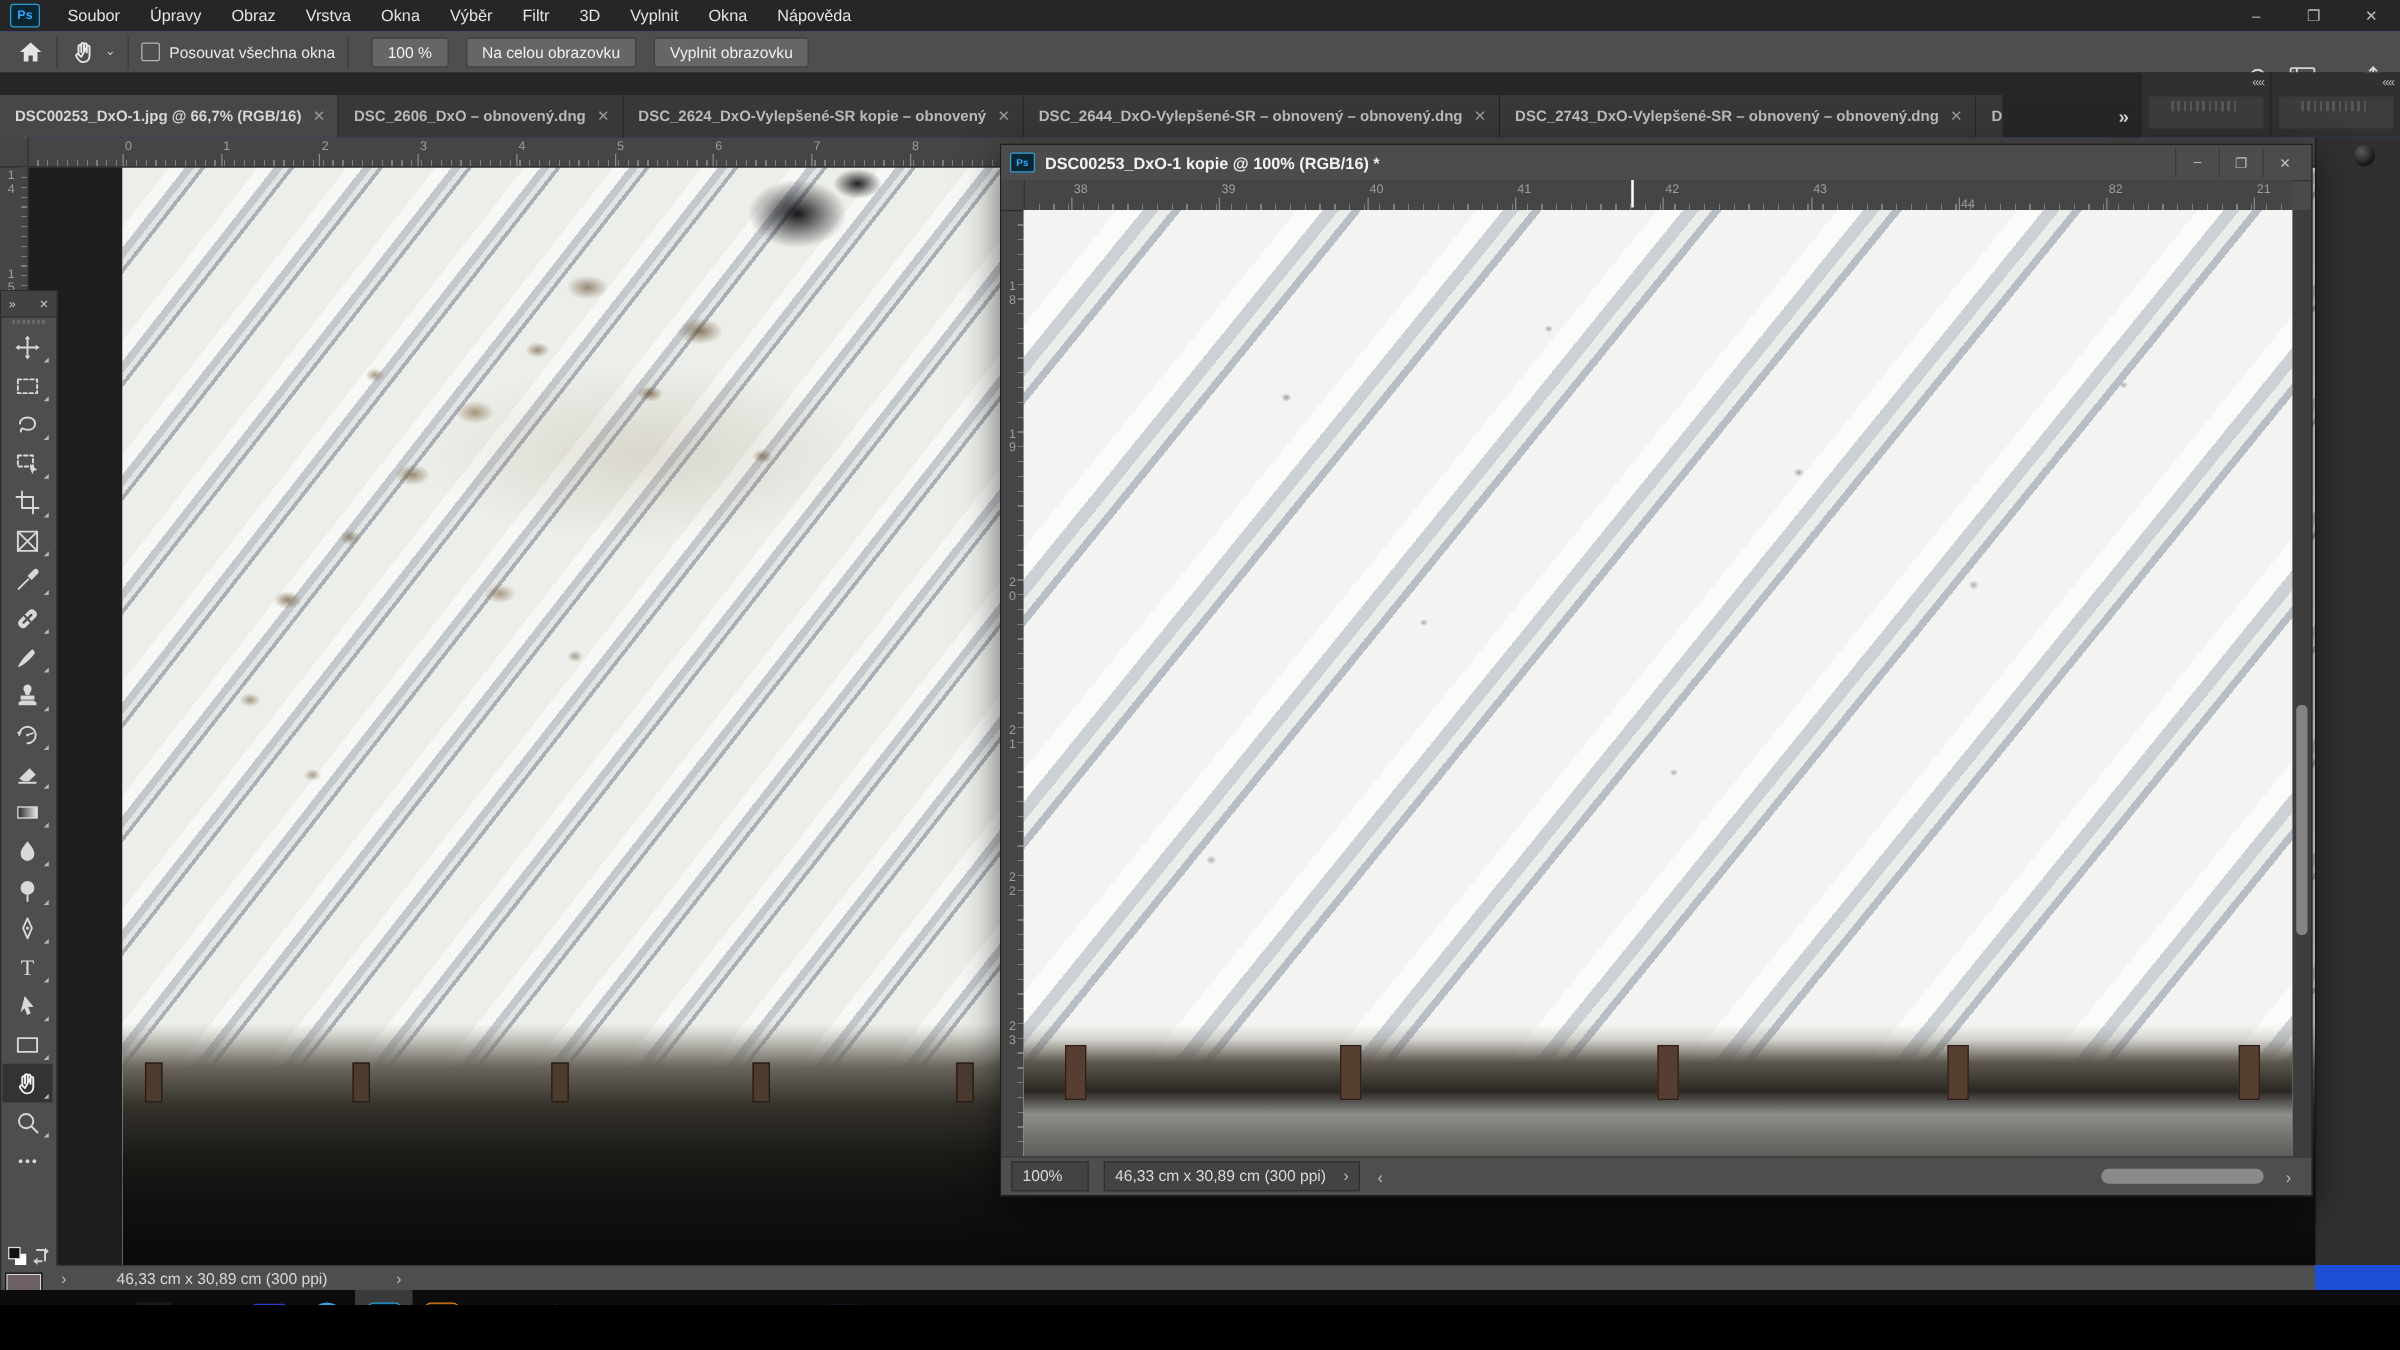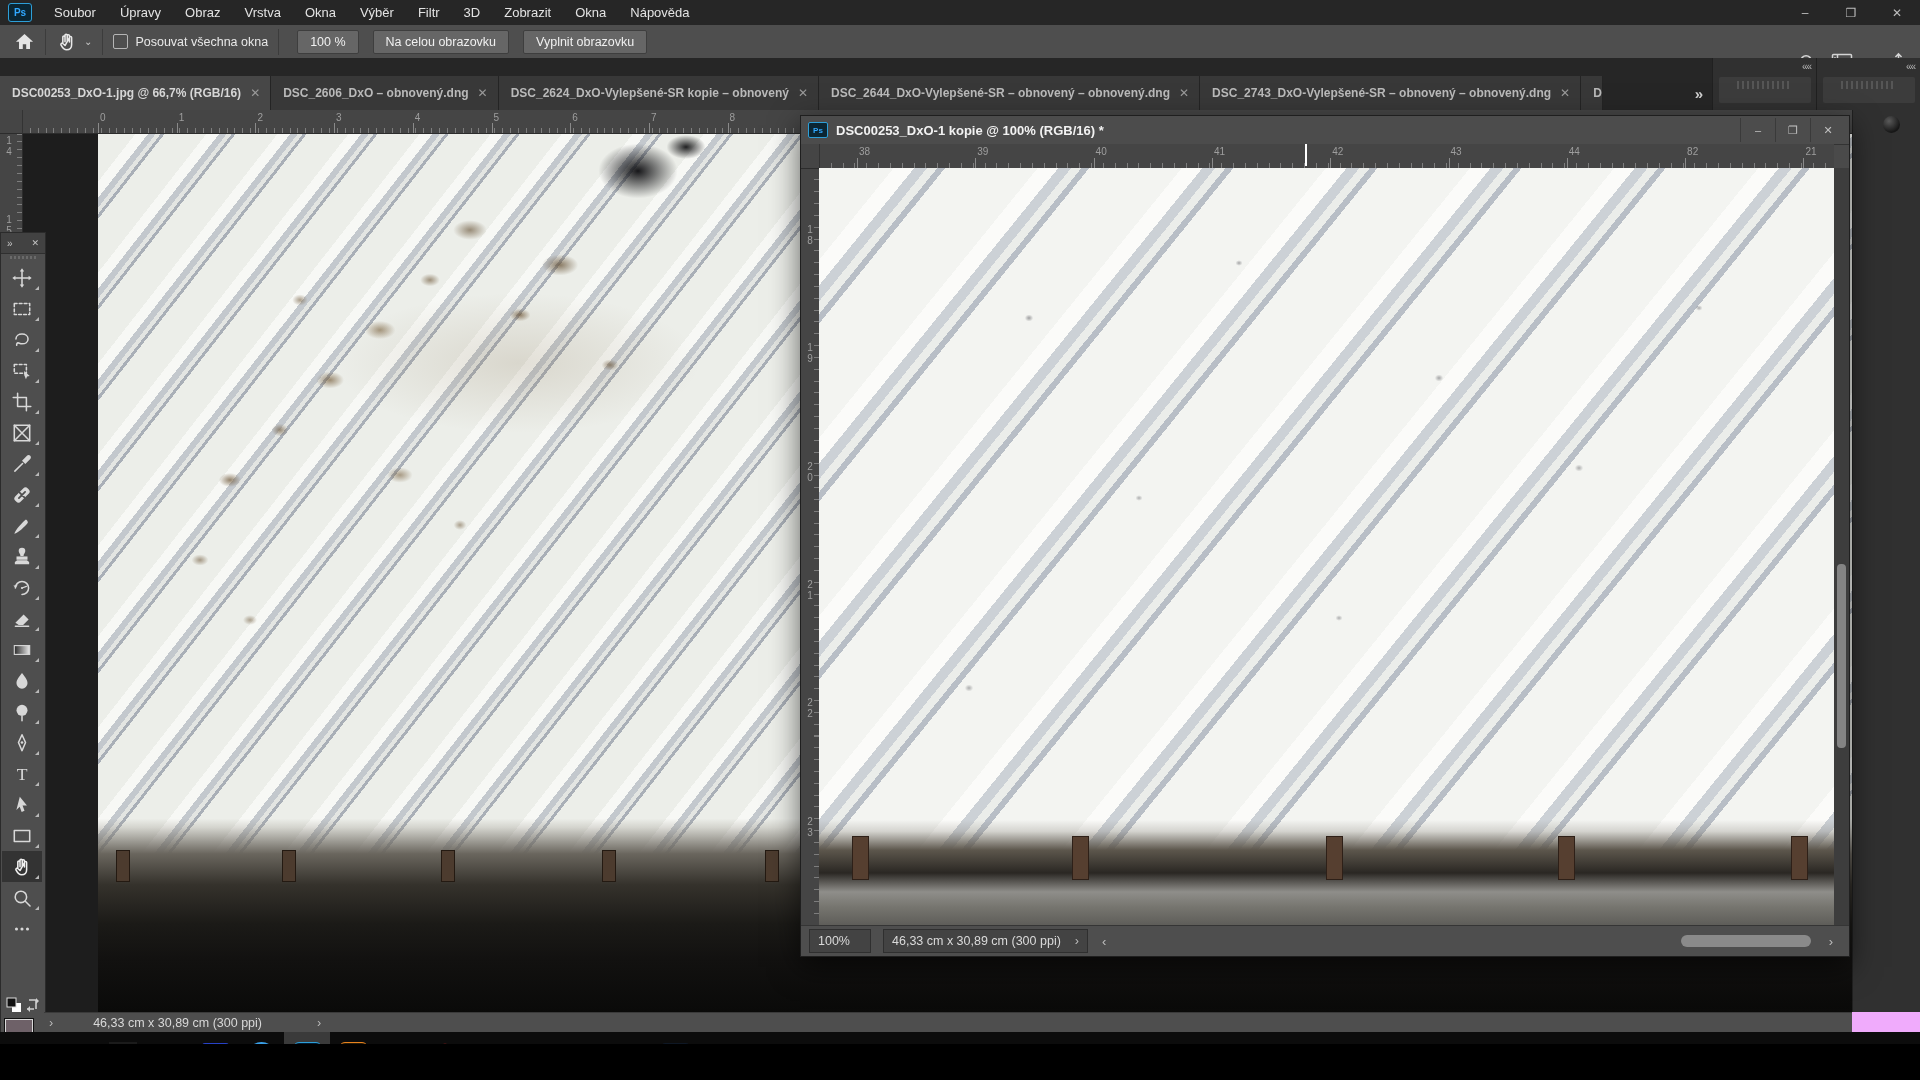--- a/index.html
+++ b/index.html
@@ -1,18 +1,18 @@
 <!DOCTYPE html>
 <html><head>
 <meta charset="utf-8">
 <style>
   html,body{margin:0;padding:0;background:#000;}
   #root{position:relative;width:1920px;height:1044px;overflow:hidden;
         font-family:"Liberation Sans","DejaVu Sans",sans-serif;
-        background:#f0abfc;color:#ddd;-webkit-font-smoothing:antialiased;}
+        background:#1d4ed8;color:#ddd;-webkit-font-smoothing:antialiased;}
   .abs{position:absolute;}
   svg{display:block;}
 
   
   #menubar{left:0;top:0;width:1920px;height:25px;background:#262626;display:flex;align-items:center;}
   #ps-logo{width:22px;height:17px;margin:0 10px 0 8px;border:1px solid #2d9fd8;border-radius:3px;
            background:#0b2633;color:#31a8ff;font-size:10px;font-weight:bold;
            display:flex;align-items:center;justify-content:center;}
   .menu-item{padding:0 12px;font-size:13px;color:#e3e3e3;line-height:25px;}
   #win-controls{position:absolute;right:0;top:0;height:25px;display:flex;}
@@ -171,21 +171,21 @@
     <div id="ps-logo">Ps</div>
     <div id="menu-items" style="display:flex;">
         <div class="menu-item">Soubor</div>
         <div class="menu-item">Úpravy</div>
         <div class="menu-item">Obraz</div>
         <div class="menu-item">Vrstva</div>
         <div class="menu-item">Okna</div>
         <div class="menu-item">Výběr</div>
         <div class="menu-item">Filtr</div>
         <div class="menu-item">3D</div>
-        <div class="menu-item">Zobrazit</div>
+        <div class="menu-item">Vyplnit</div>
         <div class="menu-item">Okna</div>
         <div class="menu-item">Nápověda</div>
       </div>
     <div id="win-controls">
       <div class="wc">–</div>
       <div class="wc">❐</div>
       <div class="wc">✕</div>
     </div>
   </div>
 
@@ -503,21 +503,21 @@
         <span class="rnum" style="left: 158.3px; top: 2px;">39</span>
         <span style="position: absolute; bottom: 0px; width: 1px; height: 10px; background: rgb(138, 138, 138); left: 156.3px;"></span>
         <span class="rnum" style="left: 276.6px; top: 2px;">40</span>
         <span style="position: absolute; bottom: 0px; width: 1px; height: 10px; background: rgb(138, 138, 138); left: 274.6px;"></span>
         <span class="rnum" style="left: 394.9px; top: 2px;">41</span>
         <span style="position: absolute; bottom: 0px; width: 1px; height: 10px; background: rgb(138, 138, 138); left: 392.9px;"></span>
         <span class="rnum" style="left: 513.2px; top: 2px;">42</span>
         <span style="position: absolute; bottom: 0px; width: 1px; height: 10px; background: rgb(138, 138, 138); left: 511.2px;"></span>
         <span class="rnum" style="left: 631.5px; top: 2px;">43</span>
         <span style="position: absolute; bottom: 0px; width: 1px; height: 10px; background: rgb(138, 138, 138); left: 629.5px;"></span>
-        <span class="rnum" style="left: 749.8px; top: 2px;">44</span>
+        <span class="rnum" style="left: 749.8px; top: 14px;">44</span>
         <span style="position: absolute; bottom: 0px; width: 1px; height: 10px; background: rgb(138, 138, 138); left: 747.8px;"></span>
         <span class="rnum" style="left: 868.1px; top: 2px;">82</span>
         <span style="position: absolute; bottom: 0px; width: 1px; height: 10px; background: rgb(138, 138, 138); left: 866.1px;"></span>
         <span class="rnum" style="left: 986.4px; top: 2px;">21</span>
         <span style="position: absolute; bottom: 0px; width: 1px; height: 10px; background: rgb(138, 138, 138); left: 984.4px;"></span>
       </div>
     <div id="fw-vruler">
         <span class="rnum v" style="left: 2px; top: 80px;">1
 8</span>
         <span class="rnum v" style="left: 2px; top: 198.3px;">1

